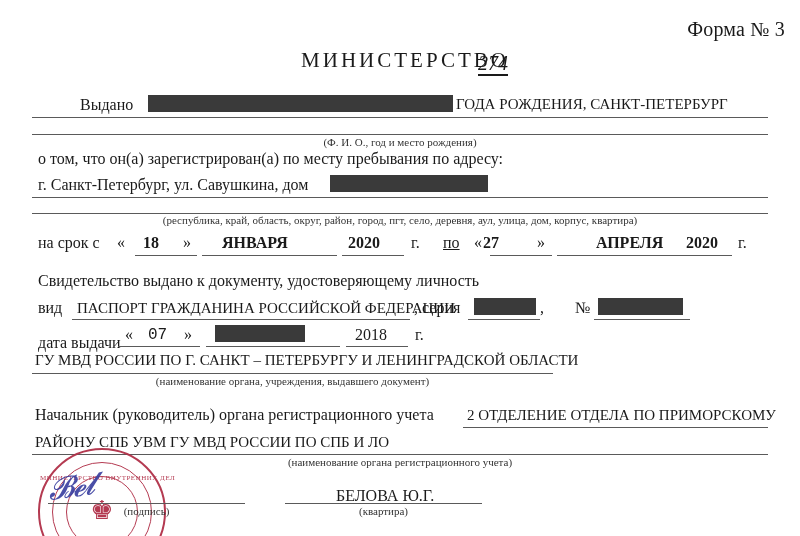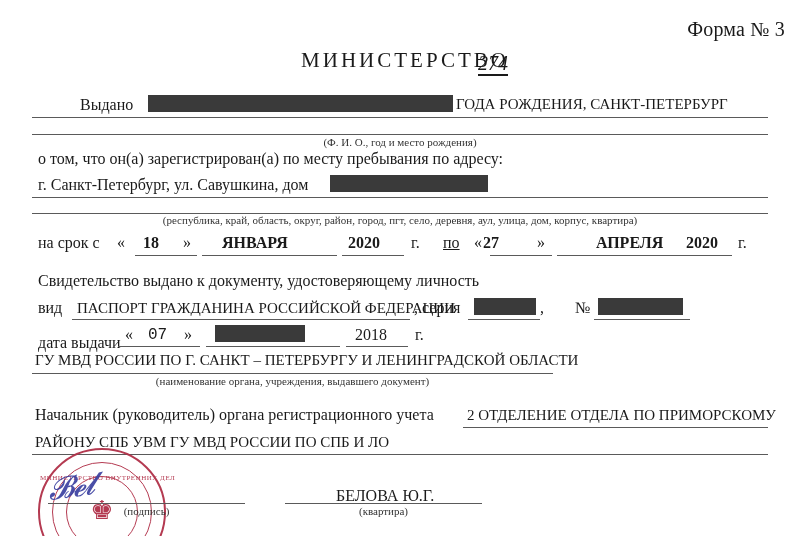--- a/index.html
+++ b/index.html
@@ -217,20 +217,21 @@
   <div class="abs label" style="left:35px; top:352px; font-size:15px;">ГУ  МВД  РОССИИ  ПО  Г. САНКТ – ПЕТЕРБУРГУ  И  ЛЕНИНГРАДСКОЙ ОБЛАСТИ</div>
   <div class="abs line" style="left:32px; top:373px; width:521px;"></div>
   <div class="abs small-caption" style="left:32px; top:375px; width:521px;text-align:center;">(наименование органа, учреждения, выдавшего документ)</div>
 
   <div class="abs label" style="left:35px; top:406px;">Начальник (руководитель) органа регистрационного учета</div>
   <div class="abs underlined-text" style="left:467px; top:407px;">2 ОТДЕЛЕНИЕ ОТДЕЛА  ПО ПРИМОРСКОМУ</div>
   <div class="abs line" style="left:463px; top:427px; width:305px;"></div>
 
   <div class="abs underlined-text" style="left:35px; top:434px;">РАЙОНУ СПБ УВМ  ГУ  МВД  РОССИИ  ПО СПБ  И  ЛО</div>
   <div class="abs line" style="left:32px; top:454px; width:736px;"></div>
+  <div class="abs small-caption" style="left:0px; top:456px; width:800px;">(наименование органа регистрационного учета)</div>
 
   <div class="abs stamp">
     <div class="stamp-inner"></div>
     <div class="stamp-inner2"></div>
     <div class="stamp-text-top">МИНИСТЕРСТВО ВНУТРЕННИХ ДЕЛ</div>
     <div class="stamp-eagle">♚</div>
 
   </div>
 
   <div class="abs signature">𝓑𝓮𝓵</div>

